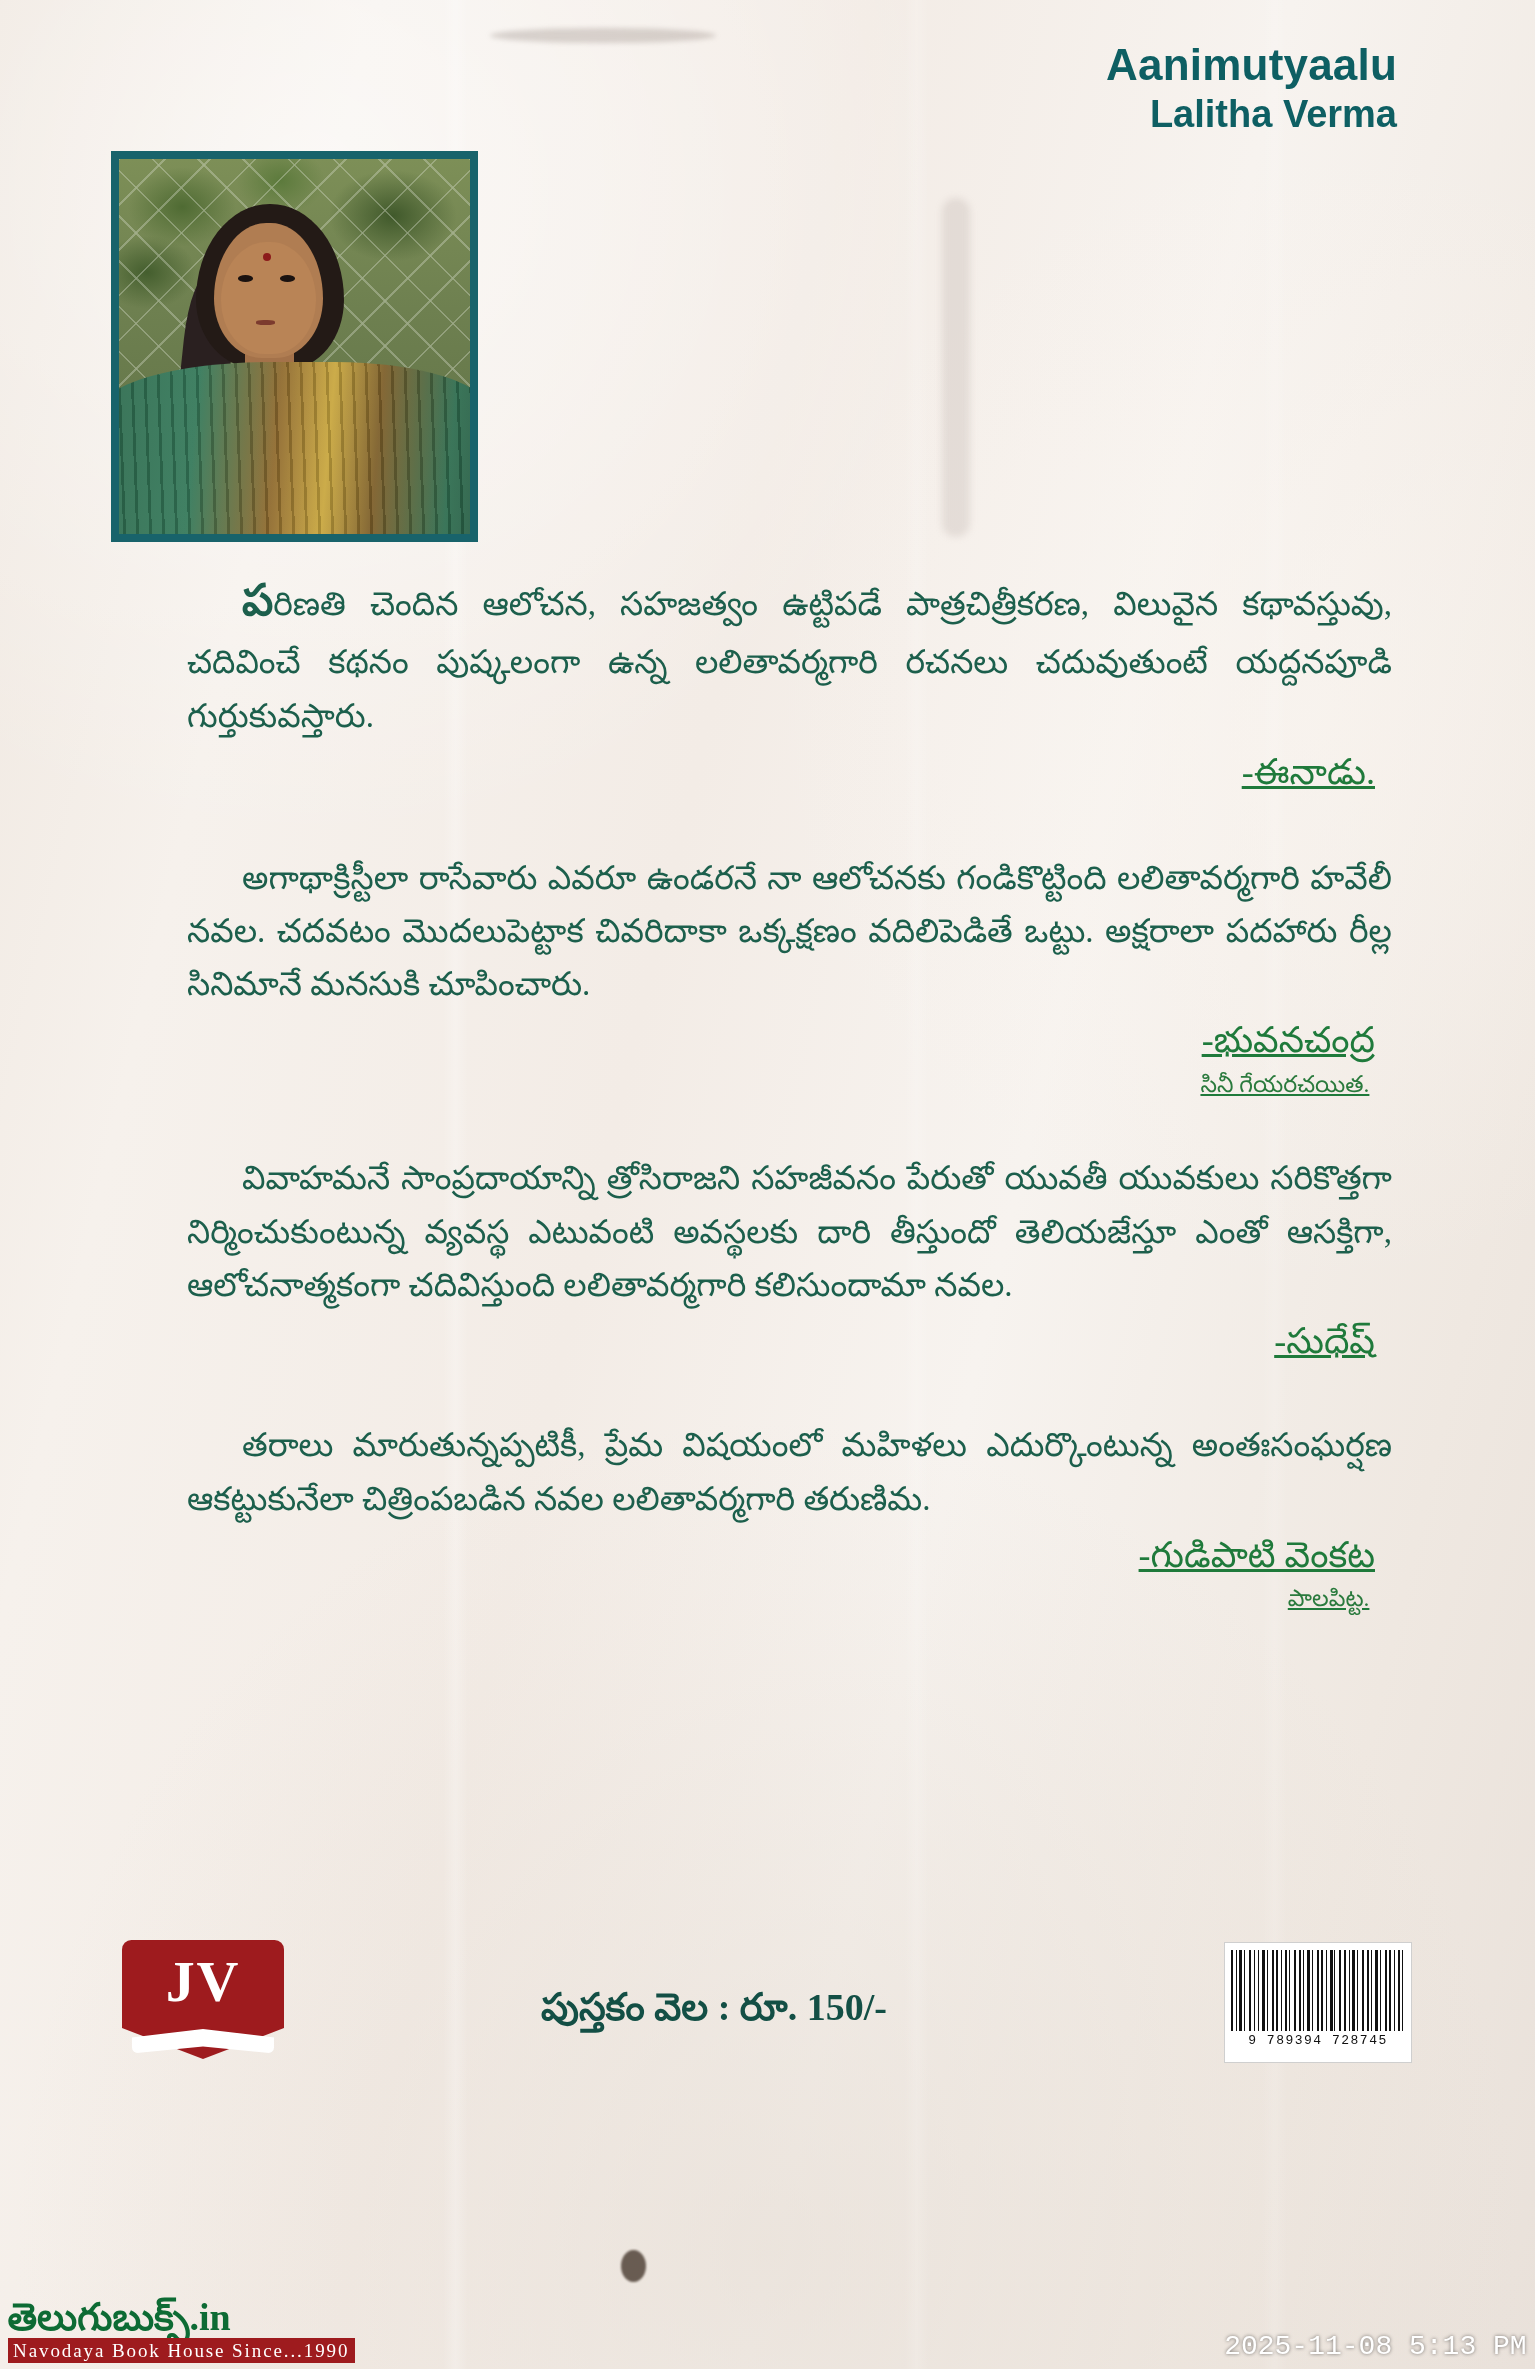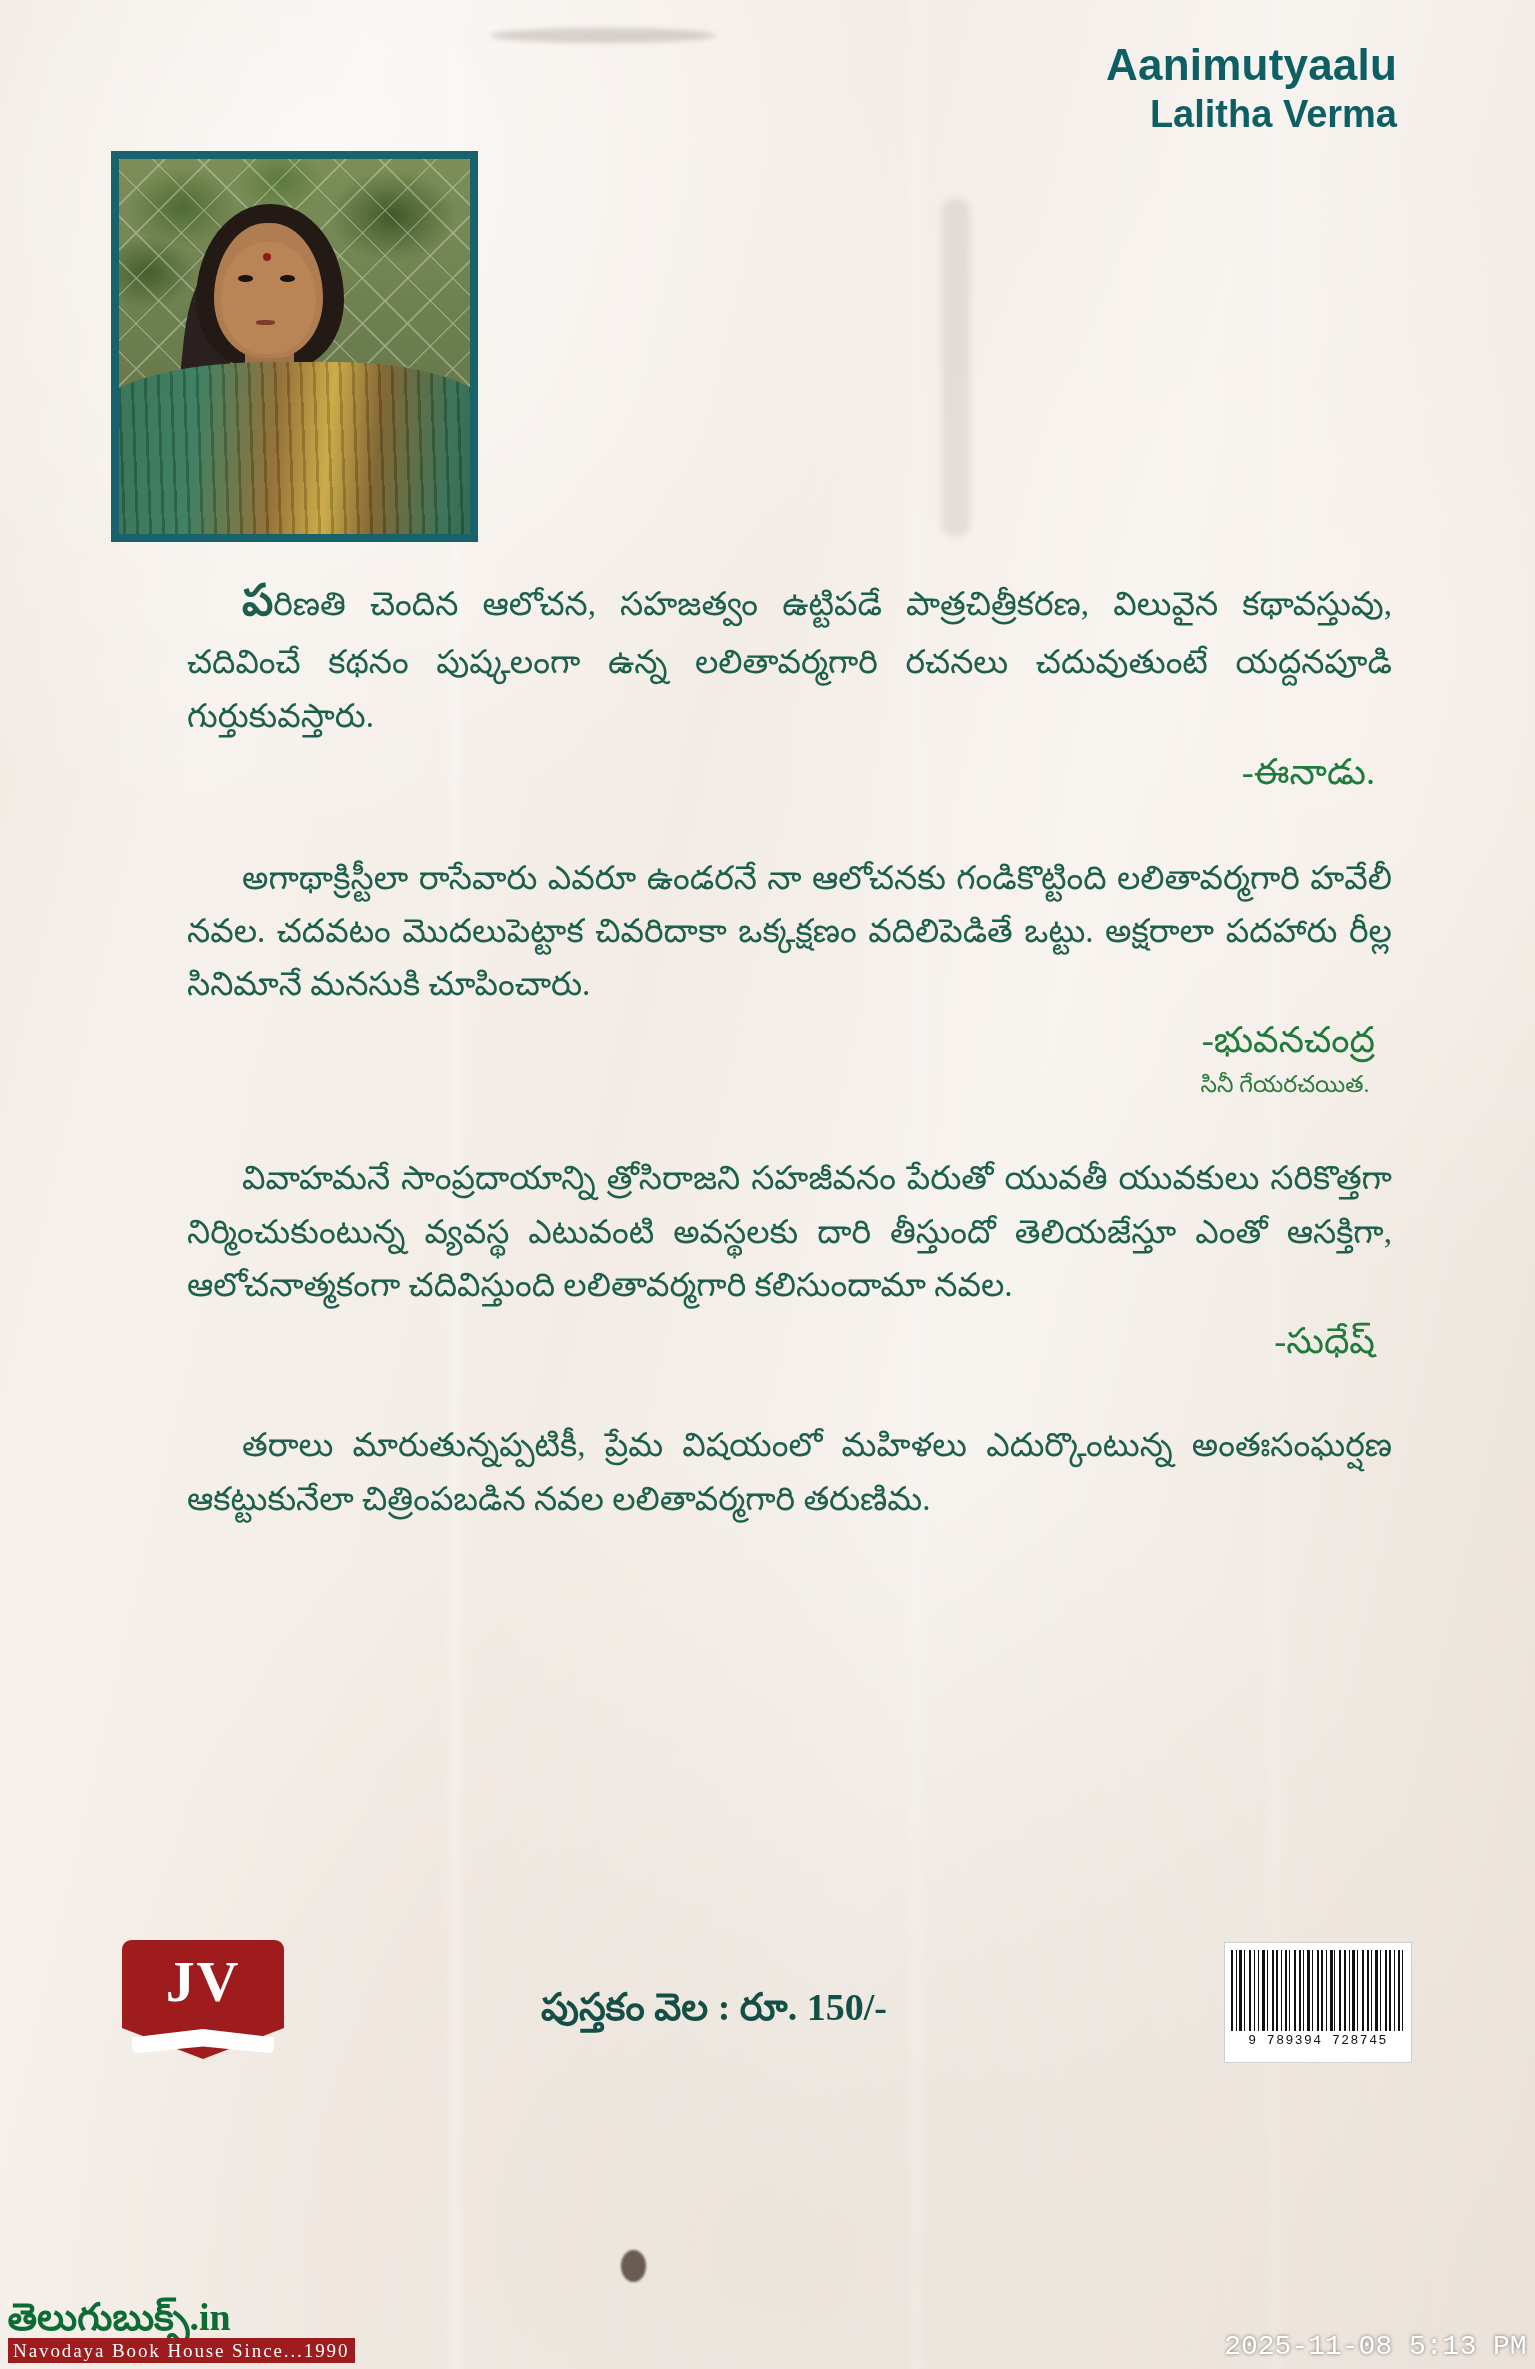--- a/index.html
+++ b/index.html
@@ -218,20 +218,21 @@
     font-size: 44px;
     font-weight: bold;
   }
   .credit {
     text-align: right;
     color: #1f7a3b;
     font-size: 36px;
     font-family: "Liberation Serif", serif;
     margin-top: 5.6px;
     padding-right: 17px;
+    text-decoration: underline;
   }
   .credit .sub {
     display: block;
     font-size: 23.5px;
     color: #2a7a3d;
     margin-top: 1.9px;
     padding-right: 5.6px;
   }
   .block-gap { height: 49px; }
 
@@ -411,20 +412,24 @@
     </p>
     <div class="credit">
       <span>-సుధేష్</span>
     </div>
 
     <div class="block-gap"></div>
 
     <p class="para">
       <span>తరాలు మారుతున్నప్పటికీ, ప్రేమ విషయంలో మహిళలు ఎదుర్కొంటున్న అంతఃసంఘర్షణ ఆకట్టుకునేలా చిత్రింపబడిన నవల లలితావర్మగారి తరుణిమ.</span>
     </p>
+    <div class="credit">
+      <span>-గుడిపాటి వెంకట</span>
+      <span class="sub">పాలపిట్ట.</span>
+    </div>
   </div>
 
   <div class="logo">
     <div class="logo-shield"></div>
     <div class="logo-text">JV</div>
     <div class="logo-book"></div>
   </div>
 
   <div class="price">పుస్తకం వెల : రూ. 150/-</div>
 

